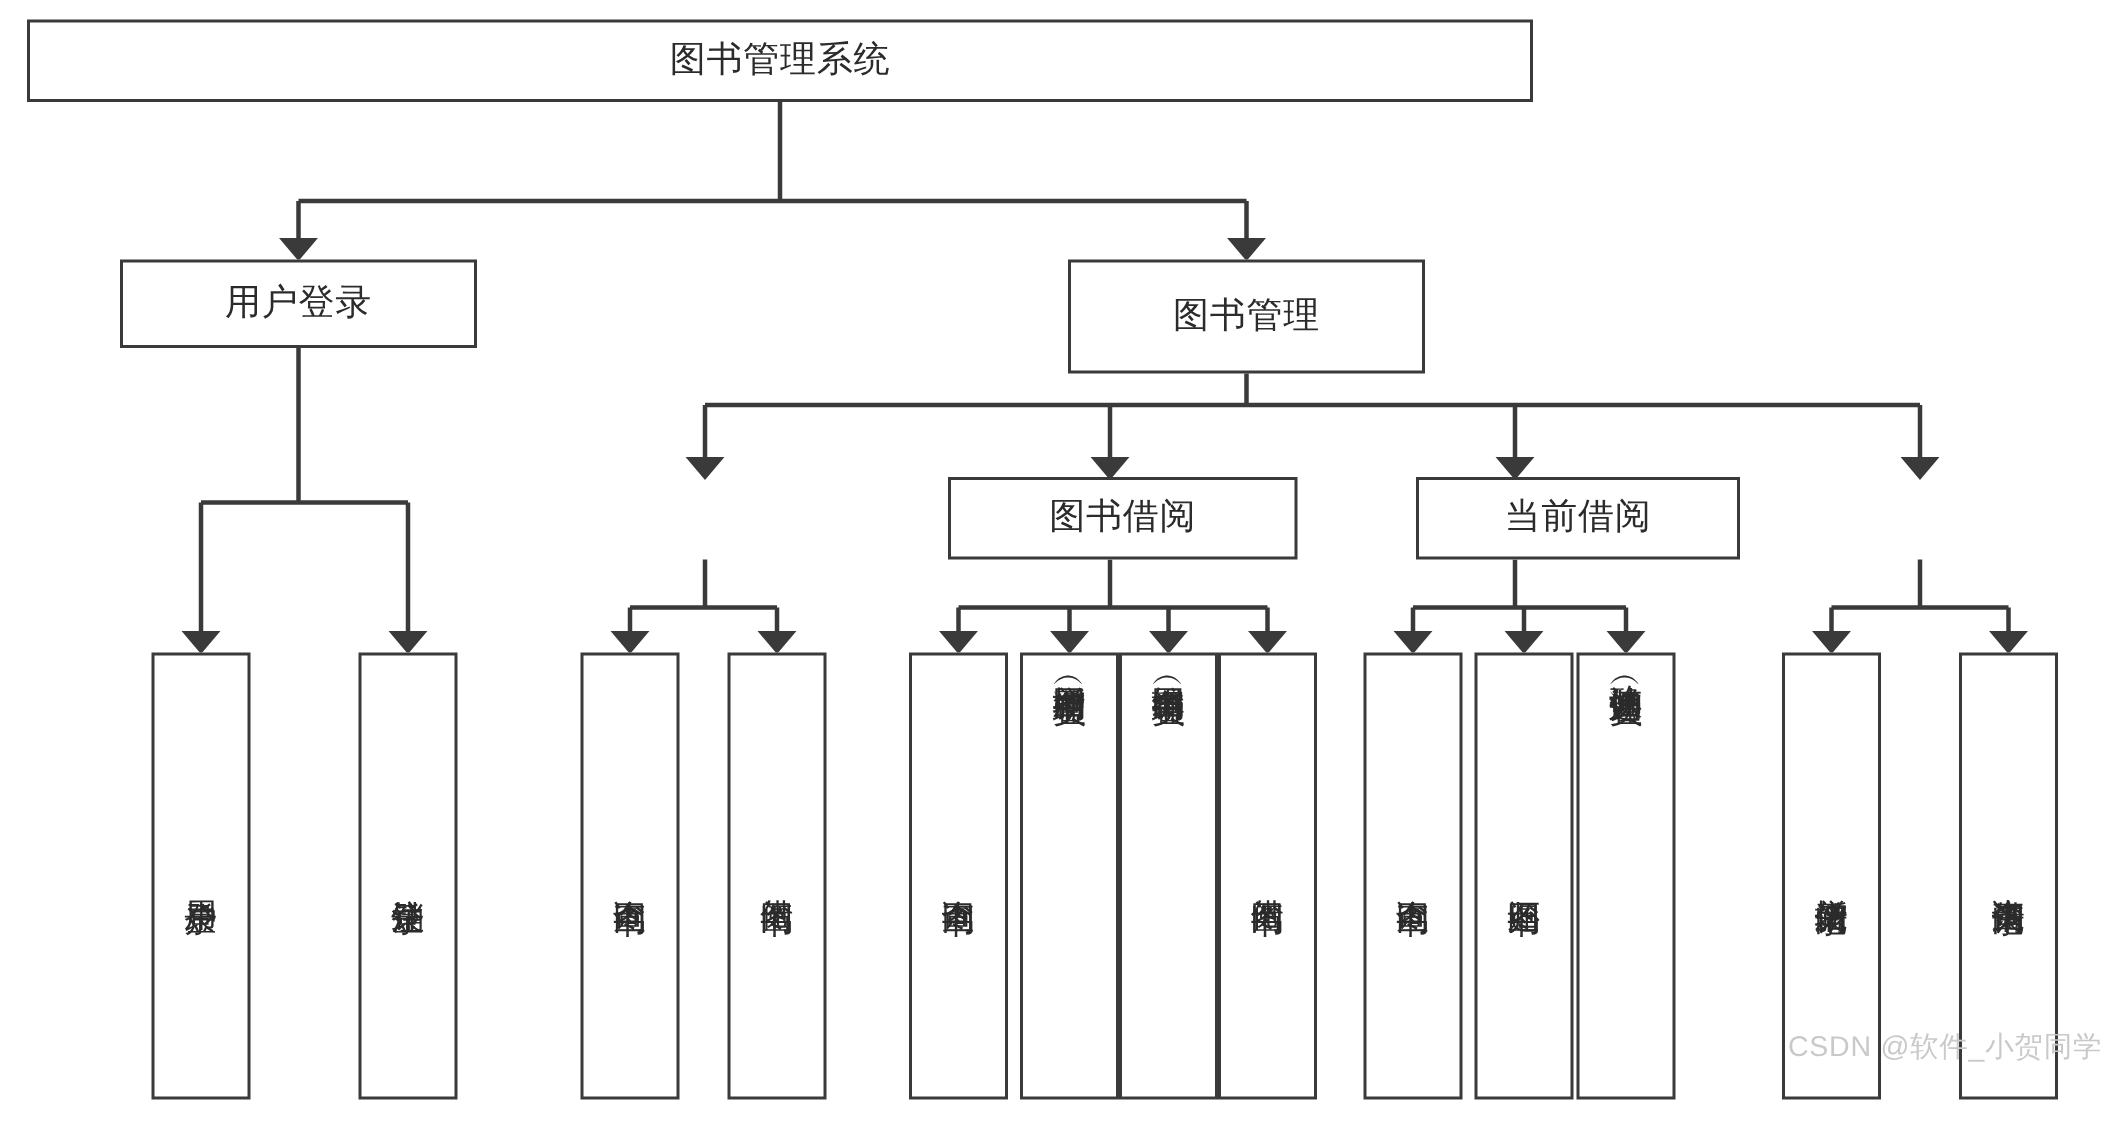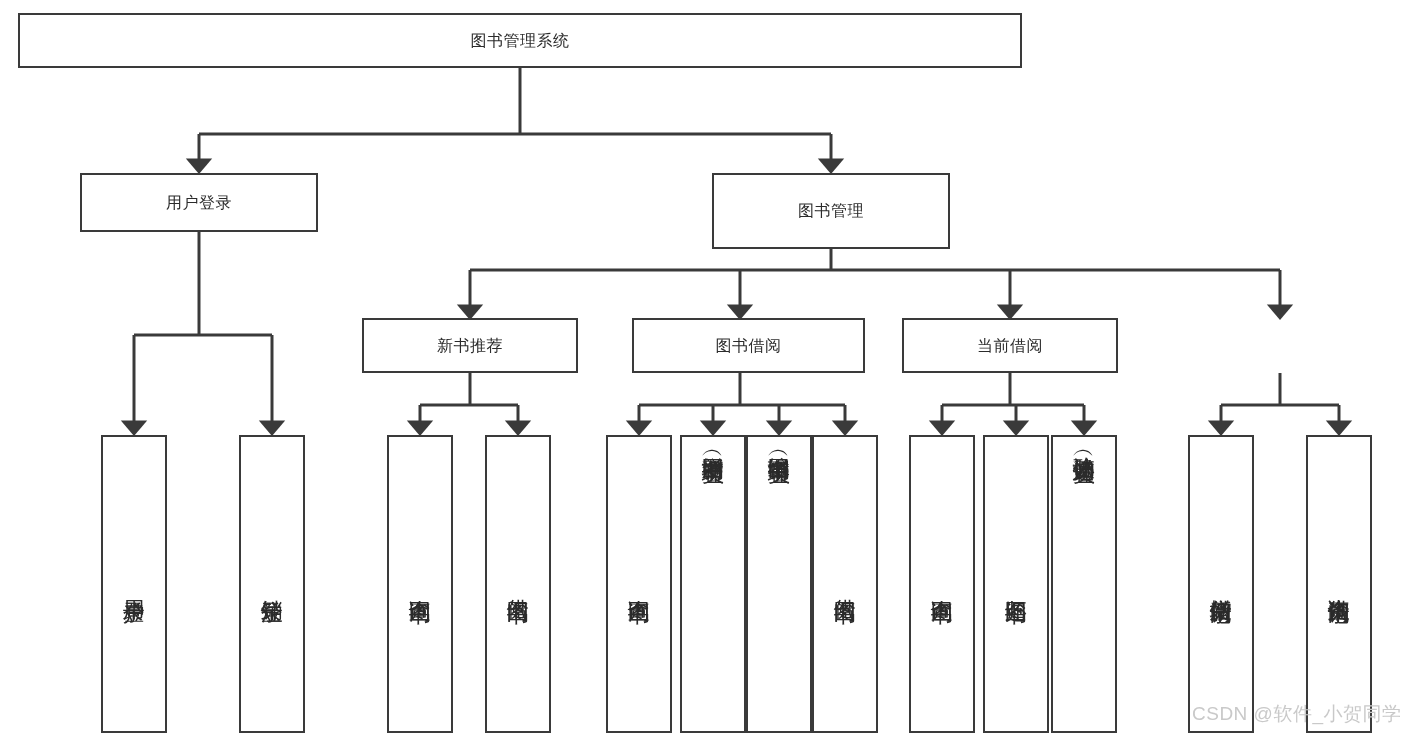--- a/index.html
+++ b/index.html
@@ -35,21 +35,21 @@
     align-items: center;
     justify-content: center;
     text-align: center;
   }
   .node .label {
     display: block;
     line-height: 1.12;
   }
   
   .node.h {
-    font-size: 16px;
+    font-size: 24px;
   }
   .node.h .label {
     writing-mode: horizontal-tb;
     letter-spacing: 0.5px;
   }
   
   .node.v {
     font-size: 22px;
     align-items: center;
     justify-content: center;
@@ -134,27 +134,24 @@
     <span class="label">图书管理系统</span>
   </div>
 
   <div class="node h" style="left: 80px; top: 173px; width: 238px; height: 59px;">
     <span class="label">用户登录</span>
   </div>
   <div class="node h" style="left: 712px; top: 173px; width: 238px; height: 76px;">
     <span class="label">图书管理</span>
   </div>
 
-  <div class="node h" style="left: 362px; top: 318px; width: 216px; height: 55px;">
-    <span class="label">新书推荐</span>
-  </div>
   <div class="node h" style="left: 632px; top: 318px; width: 233px; height: 55px;">
     <span class="label">图书借阅</span>
   </div>
-  <div class="node h" style="left: 902px; top: 318px; width: 216px; height: 55px;">
+  <div class="node h" style="left: 944px; top: 318px; width: 216px; height: 55px;">
     <span class="label">当前借阅</span>
   </div>
 
   <div class="node v" style="left: 101px; top: 435px; width: 66px; height: 298px;">
     <span class="label">用户登录</span>
   </div>
   <div class="node v" style="left: 239px; top: 435px; width: 66px; height: 298px;">
     <span class="label">注销登录</span>
   </div>
 
@@ -188,14 +185,14 @@
     <span class="label">确认归还（管理员）</span>
   </div>
 
   <div class="node v" style="left: 1188px; top: 435px; width: 66px; height: 298px;">
     <span class="label">新增借阅记录</span>
   </div>
   <div class="node v" style="left: 1306px; top: 435px; width: 66px; height: 298px;">
     <span class="label">查询借阅记录</span>
   </div>
 
-  <div id="watermark" style="left: 1192px; top: 701px; color: rgb(201, 201, 201);">CSDN @软件_小贺同学</div>
+  <div id="watermark" style="left: 1192px; top: 685px; color: rgb(201, 201, 201);">CSDN @软件_小贺同学</div>
 </div>
 
 </body></html>

